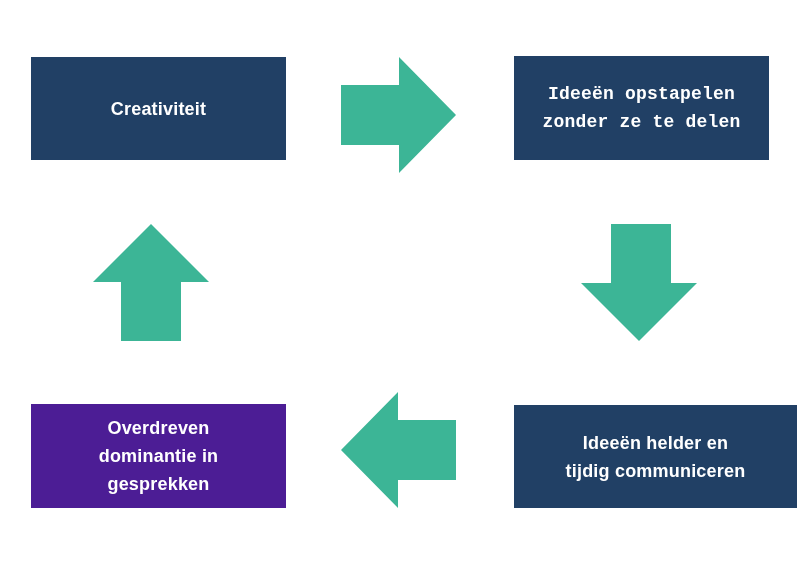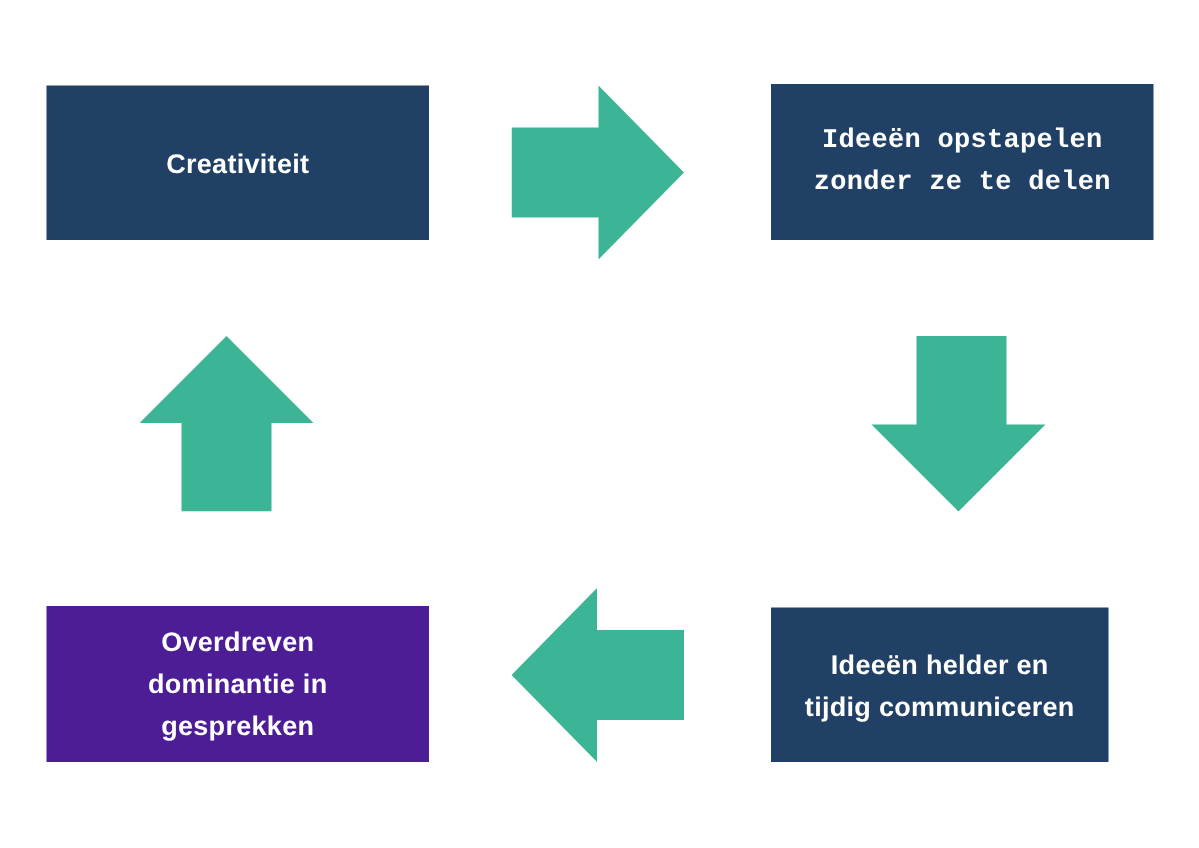--- a/index.html
+++ b/index.html
@@ -25,21 +25,21 @@
   .box-label {
     font-size: 18px;
     font-weight: 700;
     line-height: 28px;
     white-space: pre-line;
     letter-spacing: 0.2px;
   }
   .box-tl { left: 31px;  top: 57px;  width: 255px; height: 103px; }
   .box-tr { left: 514px; top: 56px;  width: 255px; height: 104px; }
   .box-bl { left: 31px;  top: 404px; width: 255px; height: 104px; }
-  .box-br { left: 514px; top: 405px; width: 225px; height: 103px; }
+  .box-br { left: 514px; top: 405px; width: 283px; height: 103px; }
   .arrow {
     position: absolute;
     display: block;
   }
   .arrow-right { left: 341px; top: 57px;  width: 115px; height: 116px; }
   .arrow-down  { left: 581px; top: 224px; width: 116px; height: 117px; }
   .arrow-left  { left: 341px; top: 392px; width: 115px; height: 116px; }
   .arrow-up    { left: 93px;  top: 224px; width: 116px; height: 117px; }
 </style>
 </head>

